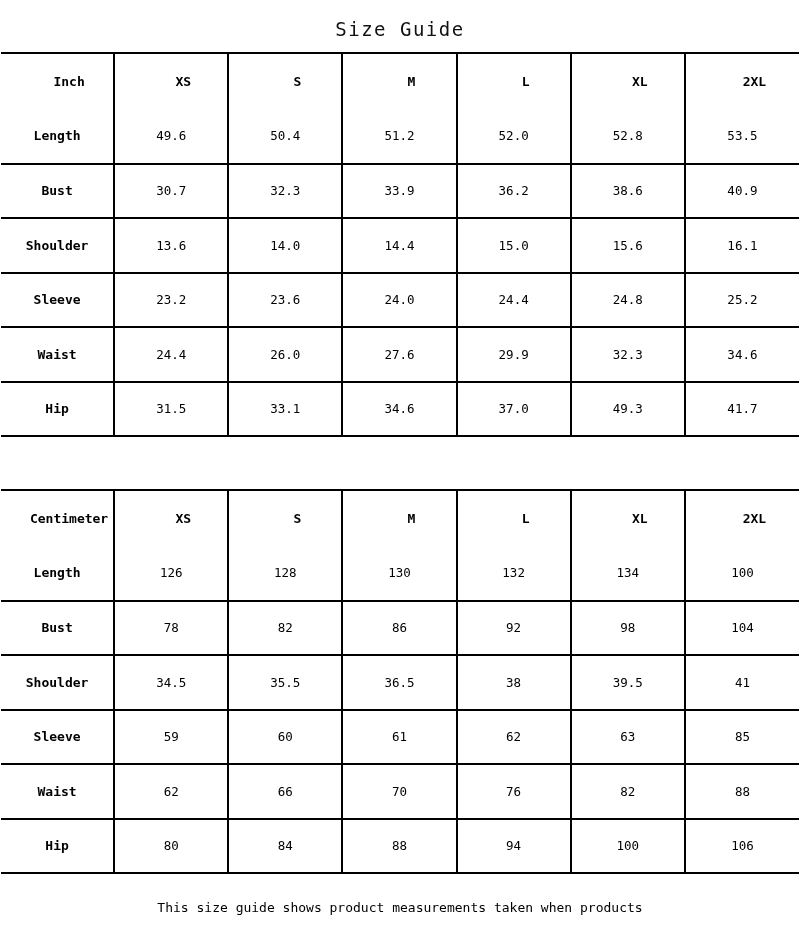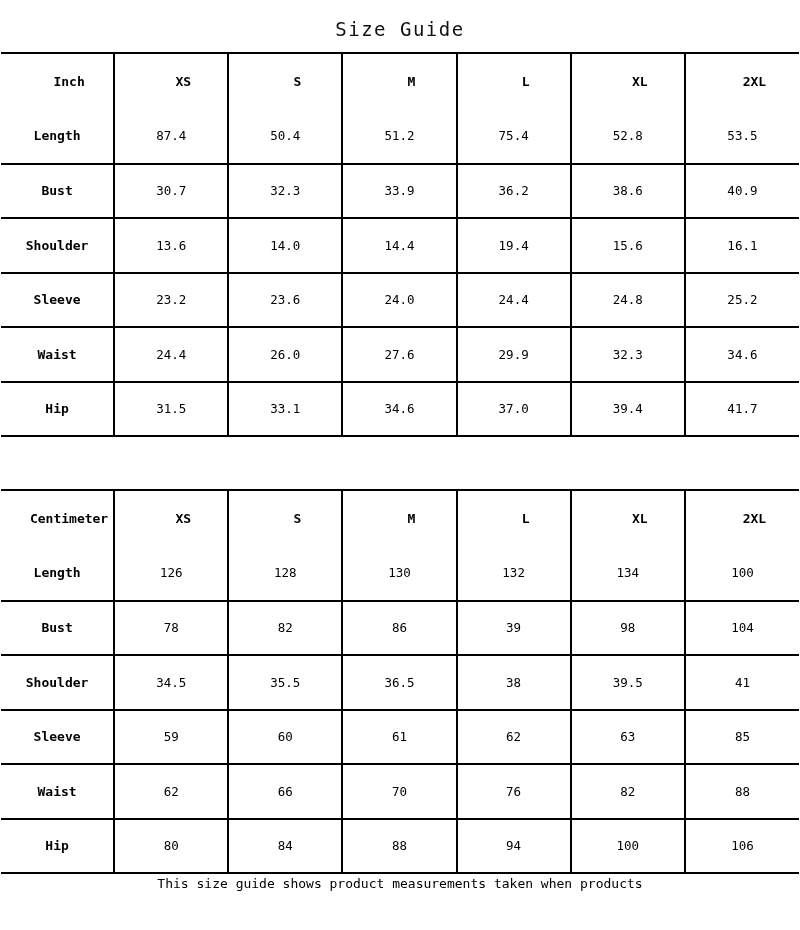--- a/index.html
+++ b/index.html
@@ -70,21 +70,21 @@
   .gap {
     height: 52px;
     background: #ffffff;
   }
   .footnote {
     text-align: center;
     font-family: "DejaVu Sans Mono", monospace;
     font-size: 13px;
     line-height: 1.55;
     color: #000;
-    padding-top: 0;
+    padding-top: 24px;
   }
   .footnote div { white-space: nowrap; }
 </style>
 </head>
 <body>
 
 <div class="page">
 
   <div class="title">Size Guide</div>
 
@@ -105,42 +105,42 @@
         <td>S</td>
         <td>M</td>
         <td>L</td>
         <td>XL</td>
         <td>2XL</td>
       </tr>
     </thead>
     <tbody>
       <tr>
         <td class="rowhead">Length</td>
-        <td>87.4</td>
+        <td>49.6</td>
         <td>50.4</td>
         <td>51.2</td>
-        <td>75.4</td>
+        <td>52.0</td>
         <td>52.8</td>
         <td>53.5</td>
       </tr>
       <tr>
         <td class="rowhead">Bust</td>
         <td>30.7</td>
         <td>32.3</td>
         <td>33.9</td>
         <td>36.2</td>
         <td>38.6</td>
         <td>40.9</td>
       </tr>
       <tr>
         <td class="rowhead">Shoulder</td>
         <td>13.6</td>
         <td>14.0</td>
         <td>14.4</td>
-        <td>19.4</td>
+        <td>15.0</td>
         <td>15.6</td>
         <td>16.1</td>
       </tr>
       <tr>
         <td class="rowhead">Sleeve</td>
         <td>23.2</td>
         <td>23.6</td>
         <td>24.0</td>
         <td>24.4</td>
         <td>24.8</td>
@@ -154,21 +154,21 @@
         <td>29.9</td>
         <td>32.3</td>
         <td>34.6</td>
       </tr>
       <tr>
         <td class="rowhead">Hip</td>
         <td>31.5</td>
         <td>33.1</td>
         <td>34.6</td>
         <td>37.0</td>
-        <td>39.4</td>
+        <td>49.3</td>
         <td>41.7</td>
       </tr>
     </tbody>
   </table>
 
   <div class="gap"></div>
 
   <table class="size-table">
     <colgroup>
       <col class="first">
@@ -198,21 +198,21 @@
         <td>130</td>
         <td>132</td>
         <td>134</td>
         <td>100</td>
       </tr>
       <tr>
         <td class="rowhead">Bust</td>
         <td>78</td>
         <td>82</td>
         <td>86</td>
-        <td>39</td>
+        <td>92</td>
         <td>98</td>
         <td>104</td>
       </tr>
       <tr>
         <td class="rowhead">Shoulder</td>
         <td>34.5</td>
         <td>35.5</td>
         <td>36.5</td>
         <td>38</td>
         <td>39.5</td>

